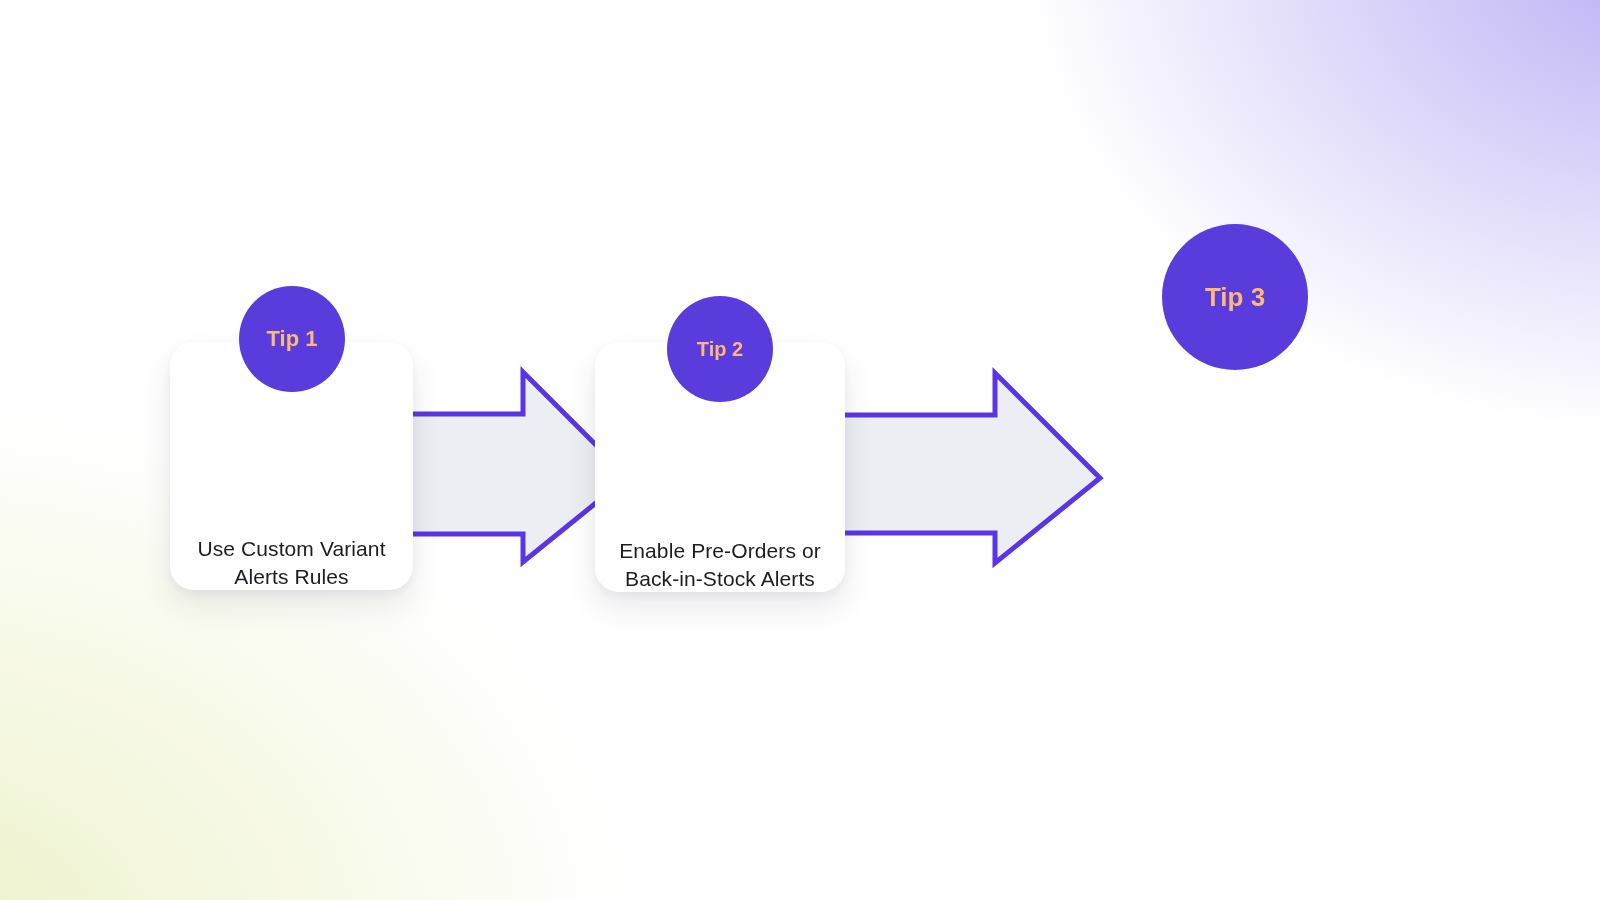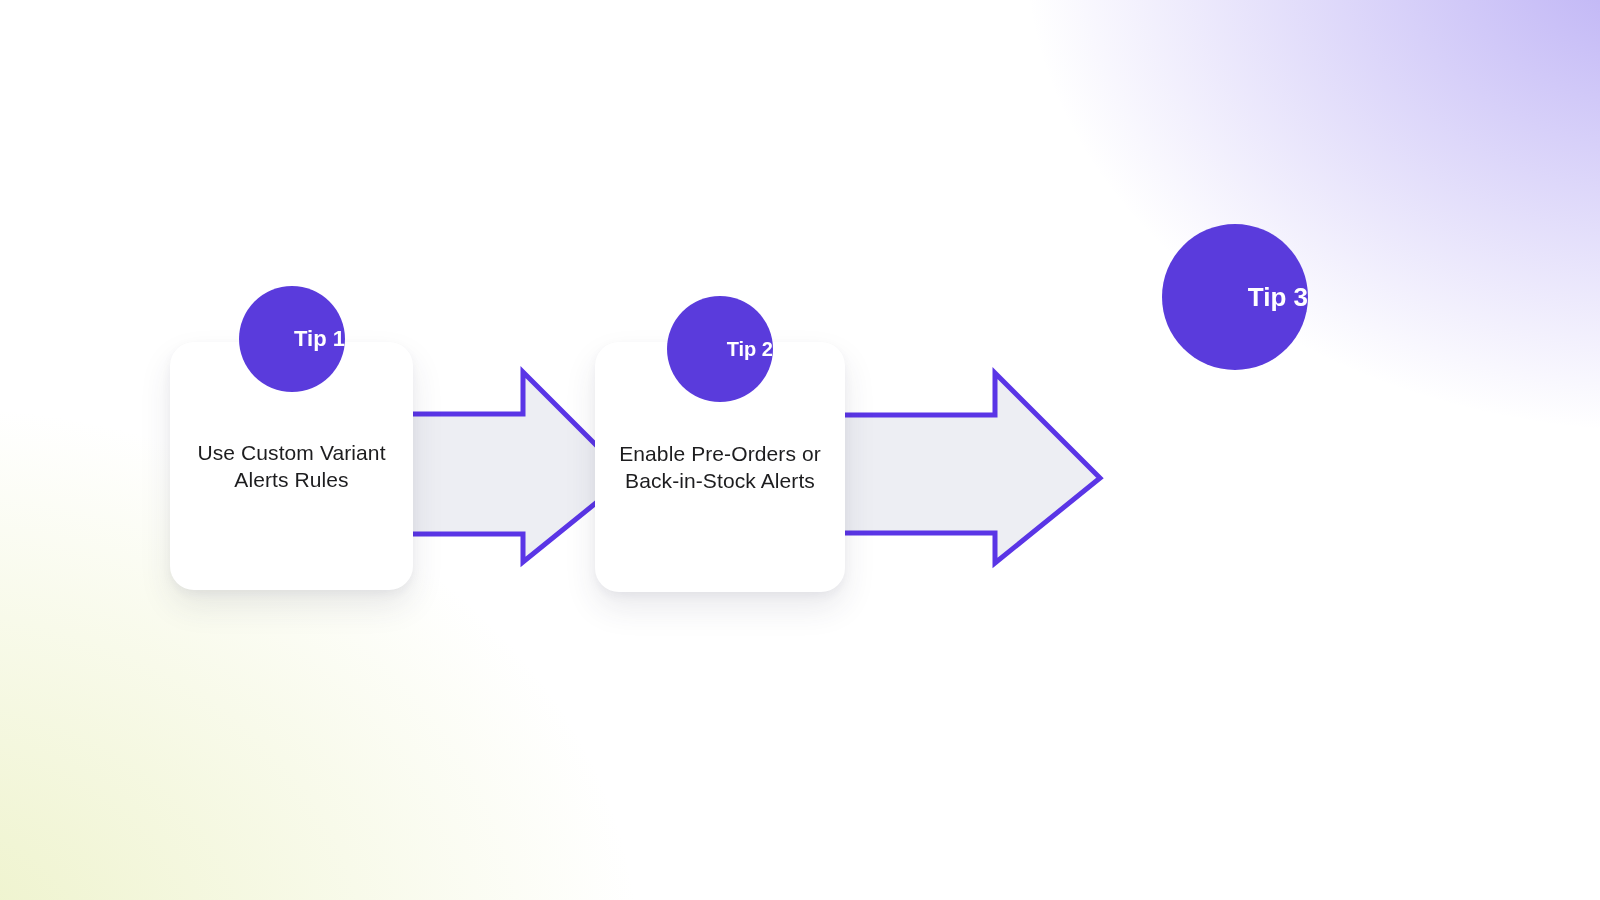--- a/index.html
+++ b/index.html
@@ -26,40 +26,40 @@
     z-index: 1;
     pointer-events: none;
   }
   .card {
     position: absolute;
     z-index: 2;
     background: #ffffff;
     border-radius: 24px;
     box-shadow: 0 16px 32px rgba(45, 45, 80, 0.10), 0 4px 10px rgba(45, 45, 80, 0.05);
     display: flex;
-    align-items: center;
+    align-items: flex-end;
     justify-content: center;
     text-align: center;
   }
   .card-label {
     font-size: 21px;
     line-height: 1.3;
     color: #1d1d1f;
     letter-spacing: 0.1px;
   }
   .badge {
     position: absolute;
     z-index: 3;
     background: #5a3bdc;
     border-radius: 50%;
-    color: #ffffff;
+    color: #fdba74;
     font-weight: 700;
     display: flex;
     align-items: center;
-    justify-content: flex-end;
+    justify-content: center;
   }
   
   .card-1 { left: 170px; top: 342px; width: 243px; height: 248px; }
   .badge-1 { left: 239px; top: 286px; width: 106px; height: 106px; font-size: 22px; }
   
   .card-2 { left: 595px; top: 342px; width: 250px; height: 250px; }
   .badge-2 { left: 667px; top: 296px; width: 106px; height: 106px; font-size: 20px; }
   
   .card-3 { left: 1058px; top: 284px; width: 354px; height: 356px; border-radius: 30px; }
   .card-3 .card-label { padding-top: 18px; }

